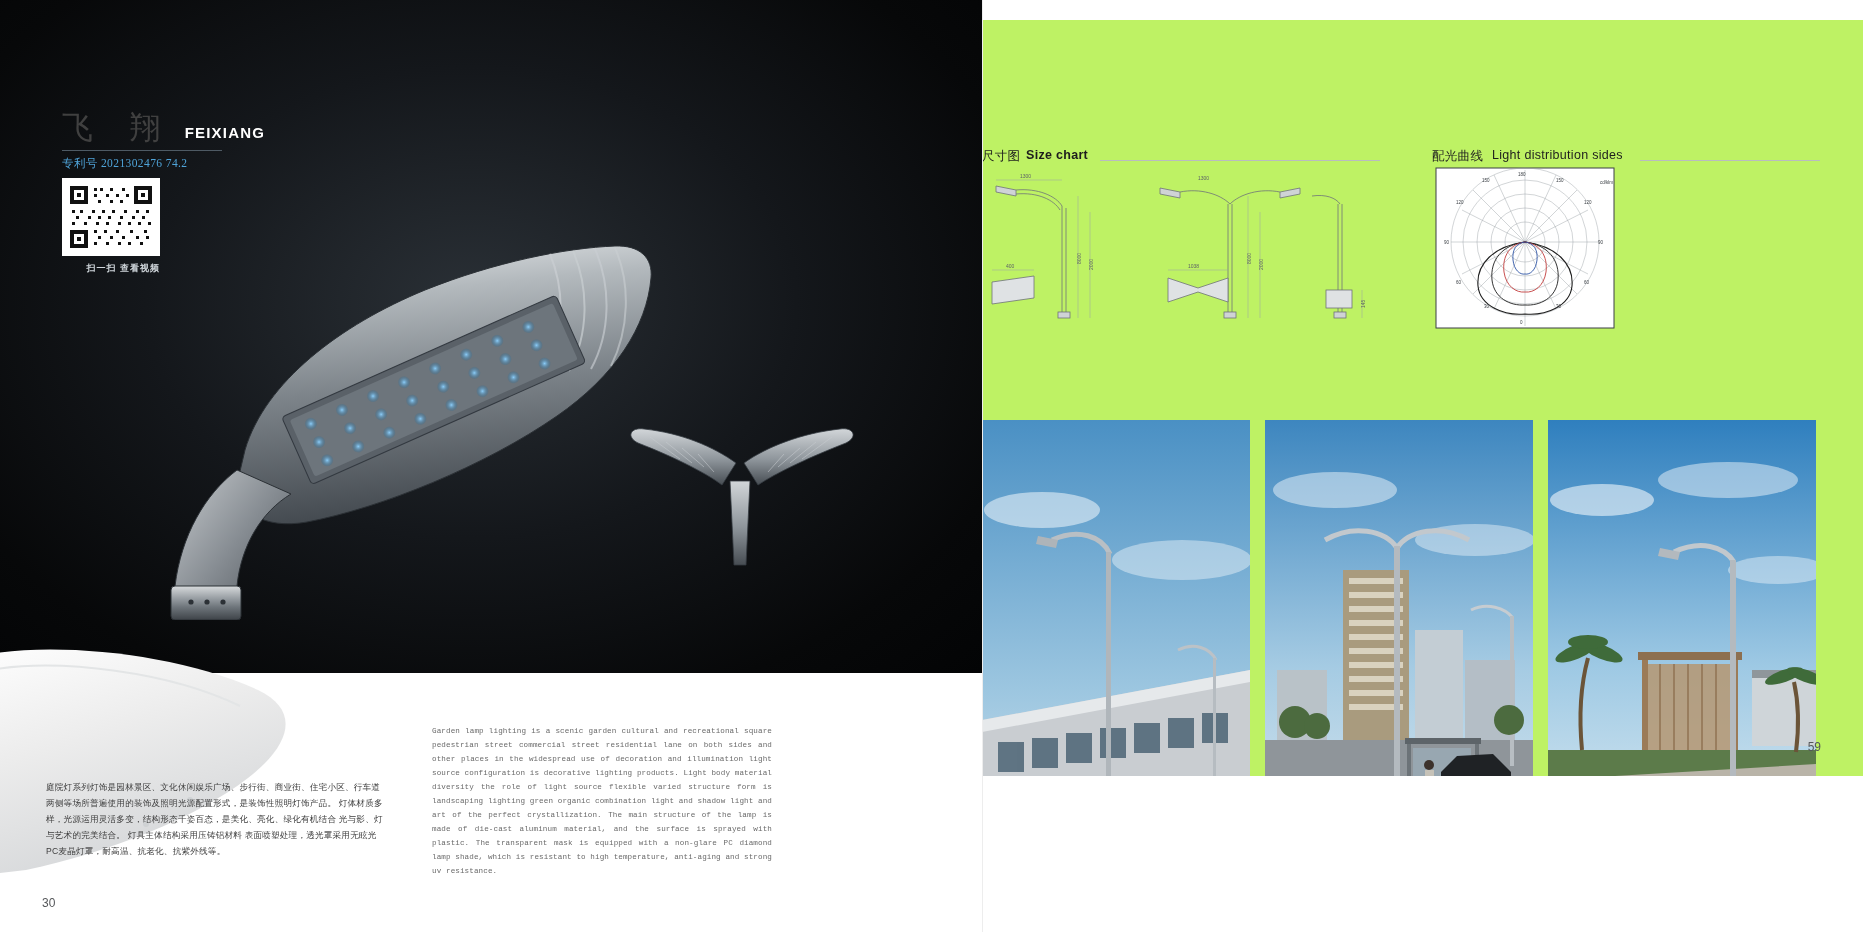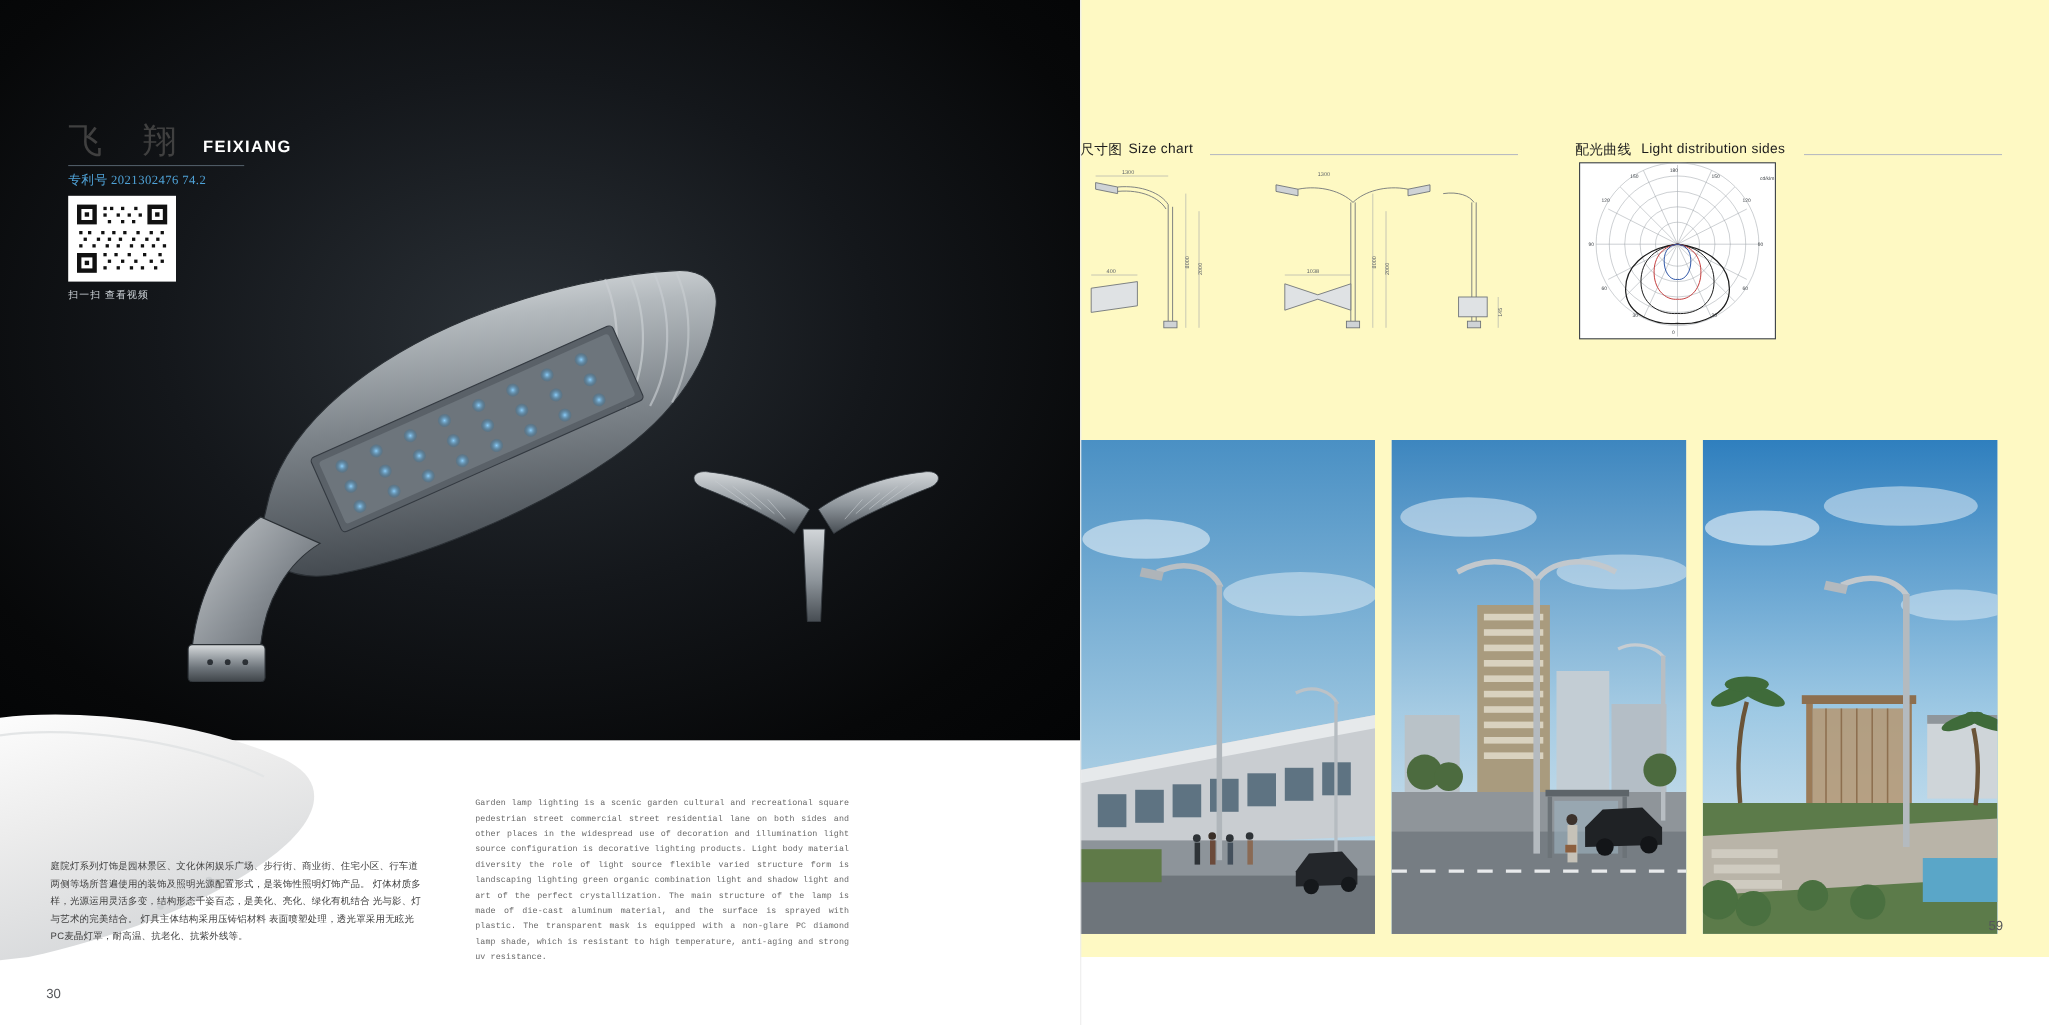--- a/index.html
+++ b/index.html
@@ -82,22 +82,23 @@
     background: #ffffff;
     padding: 4px;
     box-sizing: border-box;
   }
   .qr svg { display:block; }
   .qr-caption {
     margin-top: 6px;
     font-size: 9px;
     color: #cfd5da;
     letter-spacing: 1px;
-    text-align: left;
+    text-align: right;
     width: 98px;
+    font-weight: bold;
   }
 
   
   .lamp-main {
     position: absolute;
     left: 95px;
     top: 150px;
     width: 620px;
     height: 470px;
   }
@@ -145,23 +146,24 @@
     left: 42px;
     bottom: 22px;
     font-size: 12px;
     color: #55575a;
   }
 
   
   .page-right {
     position: relative;
     width: 881px;
-    height: 870px;
-    background: #fef9c3;
+    height: 756px;
+    background: #bef264;
     overflow: hidden;
+    margin-top: 20px;
   }
   .sec-title {
     position: absolute;
     font-size: 12.5px;
     color: #1d1d1d;
     letter-spacing: 0.3px;
     white-space: nowrap;
   }
   .sec-rule {
     position: absolute;
@@ -416,21 +418,21 @@
 灯具主体结构采用压铸铝材料 表面喷塑处理，透光罩采用无眩光PC麦晶灯罩，耐高温、抗老化、抗紫外线等。</div>
     <div class="text-en">Garden lamp lighting is a scenic garden cultural and recreational square pedestrian street commercial street residential lane on both sides and other places in the widespread use of decoration and illumination light source configuration is decorative lighting products.
 Light body material diversity the role of light source flexible varied structure form is landscaping lighting green organic combination light and shadow light and art of the perfect crystallization.
 The main structure of the lamp is made of die-cast aluminum material, and the surface is sprayed with plastic. The transparent mask is equipped with a non-glare PC diamond lamp shade, which is resistant to high temperature, anti-aging and strong uv resistance.</div>
     <div class="folio-left">30</div>
   </div>
 
   <div class="page-right">
 
     <div class="sec-title" style="left:0px; top:128px;">尺寸图</div>
-    <div class="sec-title" style="left:44px; top:128px;">Size chart</div>
+    <div class="sec-title" style="left:44px; top:128px;font-weight:bold;">Size chart</div>
     <div class="sec-rule" style="left:118px; top:140px; width:280px;"></div>
 
     <div class="sec-title" style="left:450px; top:128px;">配光曲线</div>
     <div class="sec-title" style="left:510px; top:128px;">Light distribution sides</div>
     <div class="sec-rule" style="left:658px; top:140px; width:180px;"></div>
 
     <div class="panel-size">
       <svg width="398" height="170" viewBox="0 0 398 170">
         <g stroke="#6e7378" fill="none" stroke-width="0.8">
 

